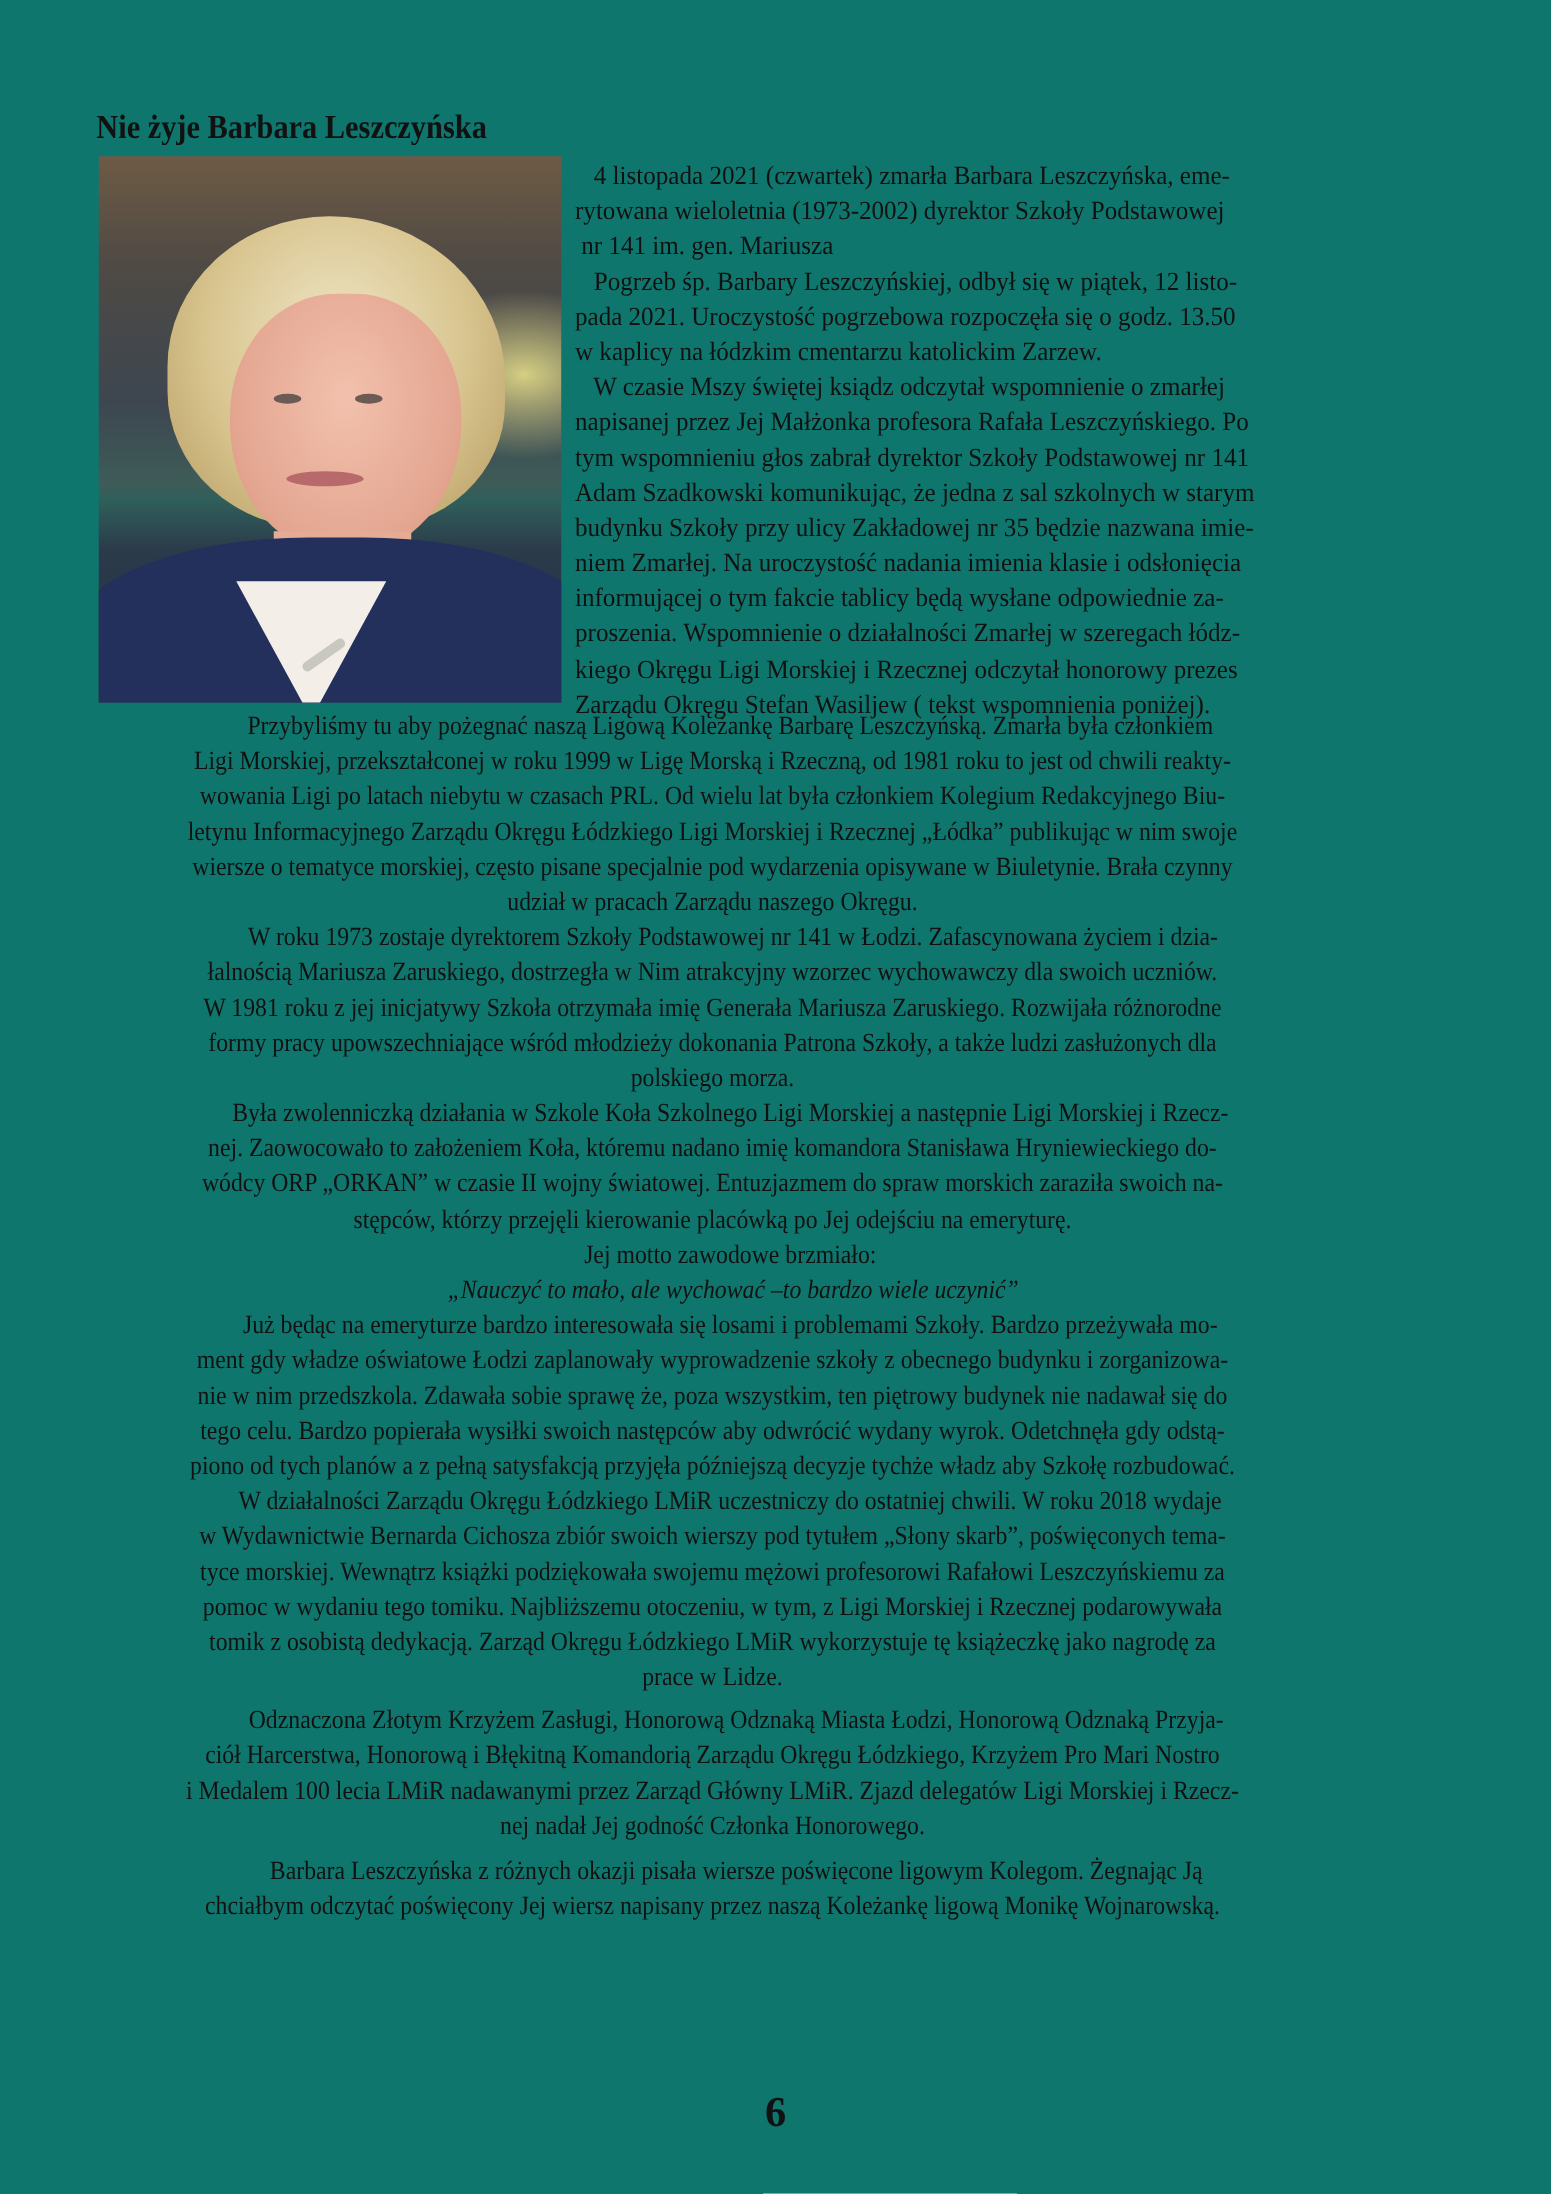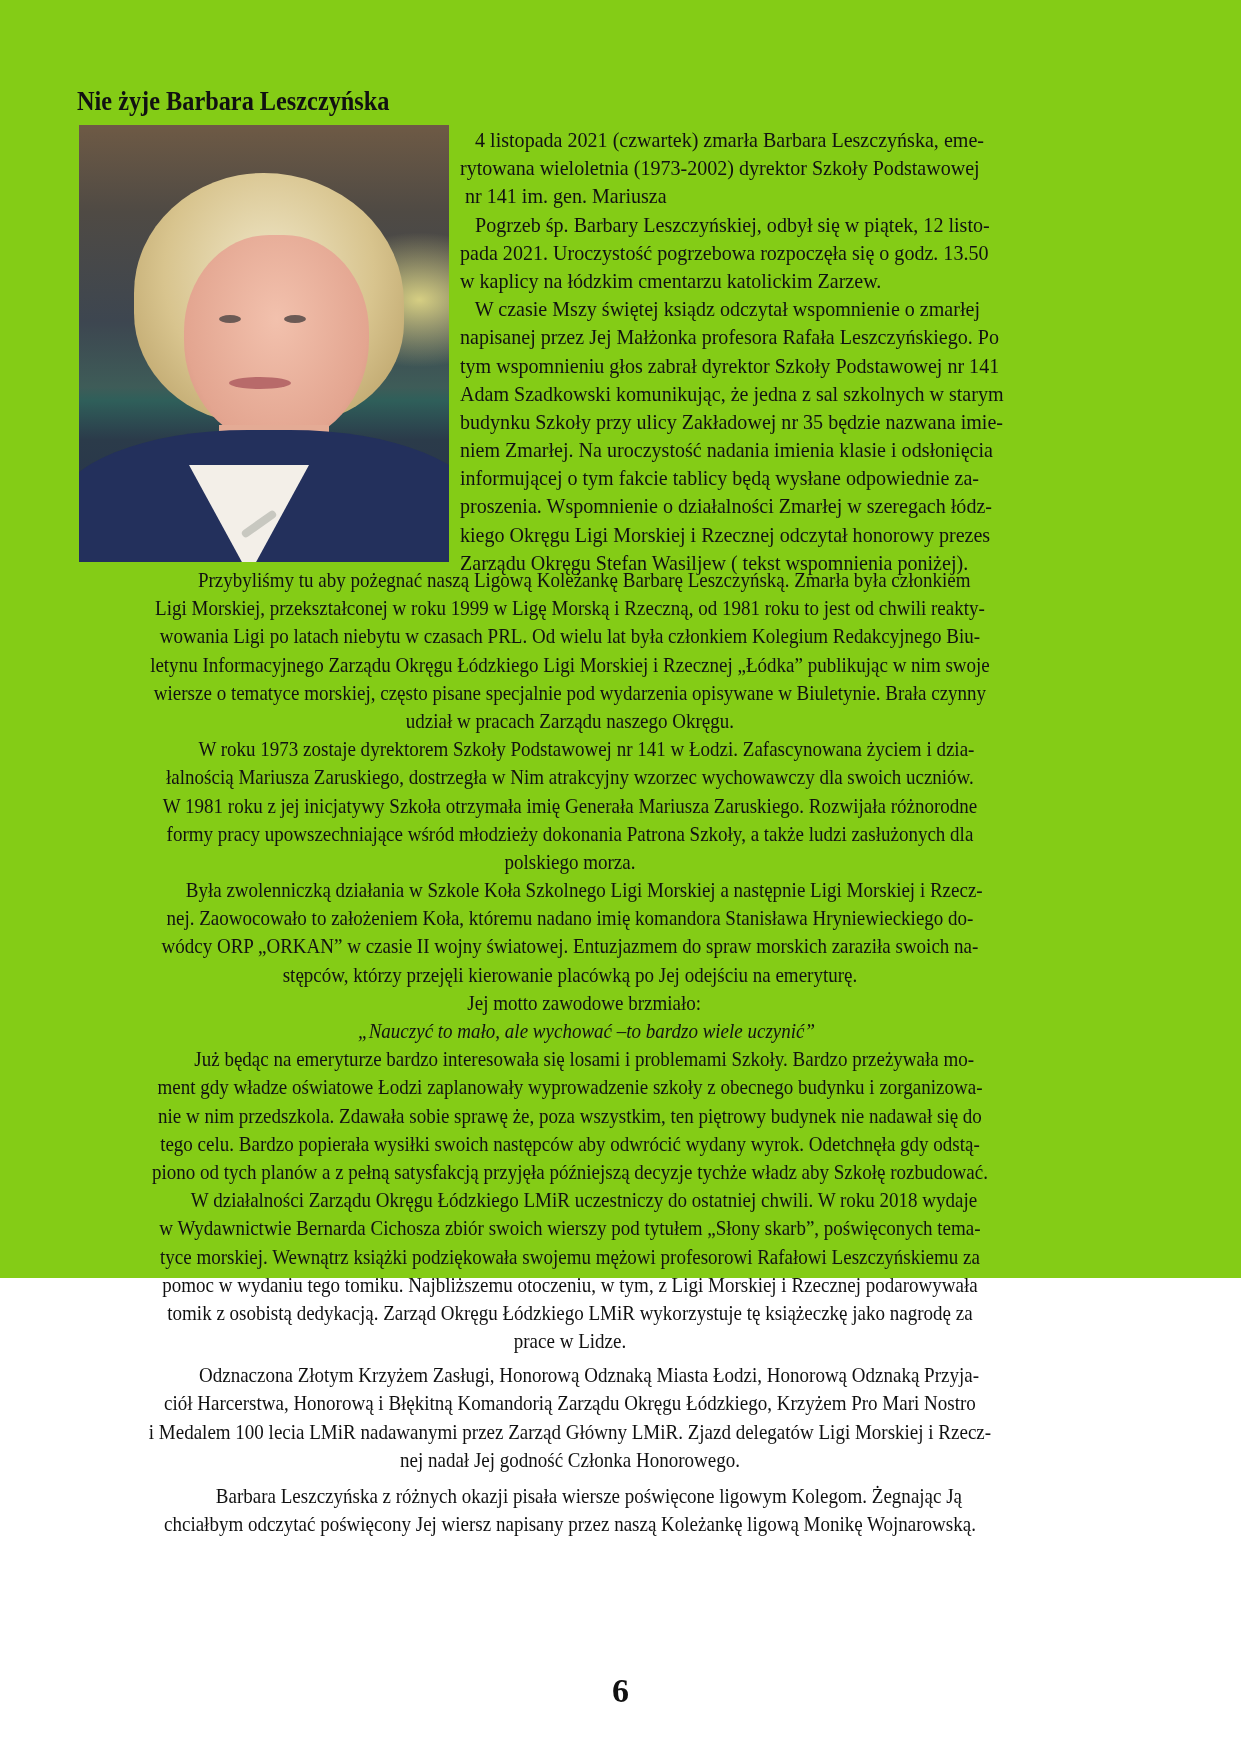--- a/index.html
+++ b/index.html
@@ -1,17 +1,17 @@
 <!DOCTYPE html>
 <html><head>
   <meta charset="utf-8">
   <style>
     html, body { margin: 0; padding: 0; background: #ffffff; }
     body { width: 1241px; height: 1755px; position: relative; overflow: hidden; color: #111; }
-    .page { position: absolute; left: 0; top: 0; width: 1241px; height: 1278px; background: #84cc16; }
+    .page { position: absolute; left: 0; top: 0; width: 1241px; height: 1755px; background: #0f766e; }
     .title {
       position: absolute; left: 77px; top: 86px;
       font-family: "Liberation Serif", serif; font-weight: bold; font-size: 27px;
       transform: scaleX(0.9); transform-origin: left top; white-space: nowrap;
     }
     .photo {
       position: absolute; left: 79px; top: 125px; width: 370px; height: 437px; overflow: hidden;
       background:
         radial-gradient(ellipse 40% 22% at 92% 40%, rgba(240,230,140,0.85), rgba(240,230,140,0) 70%),
         linear-gradient(180deg, #6e5a45 0%, #4f4a44 20%, #3d4650 45%, #3e5c58 60%, #2f5f5a 63%, #2b3b4a 72%, #24304a 100%);

